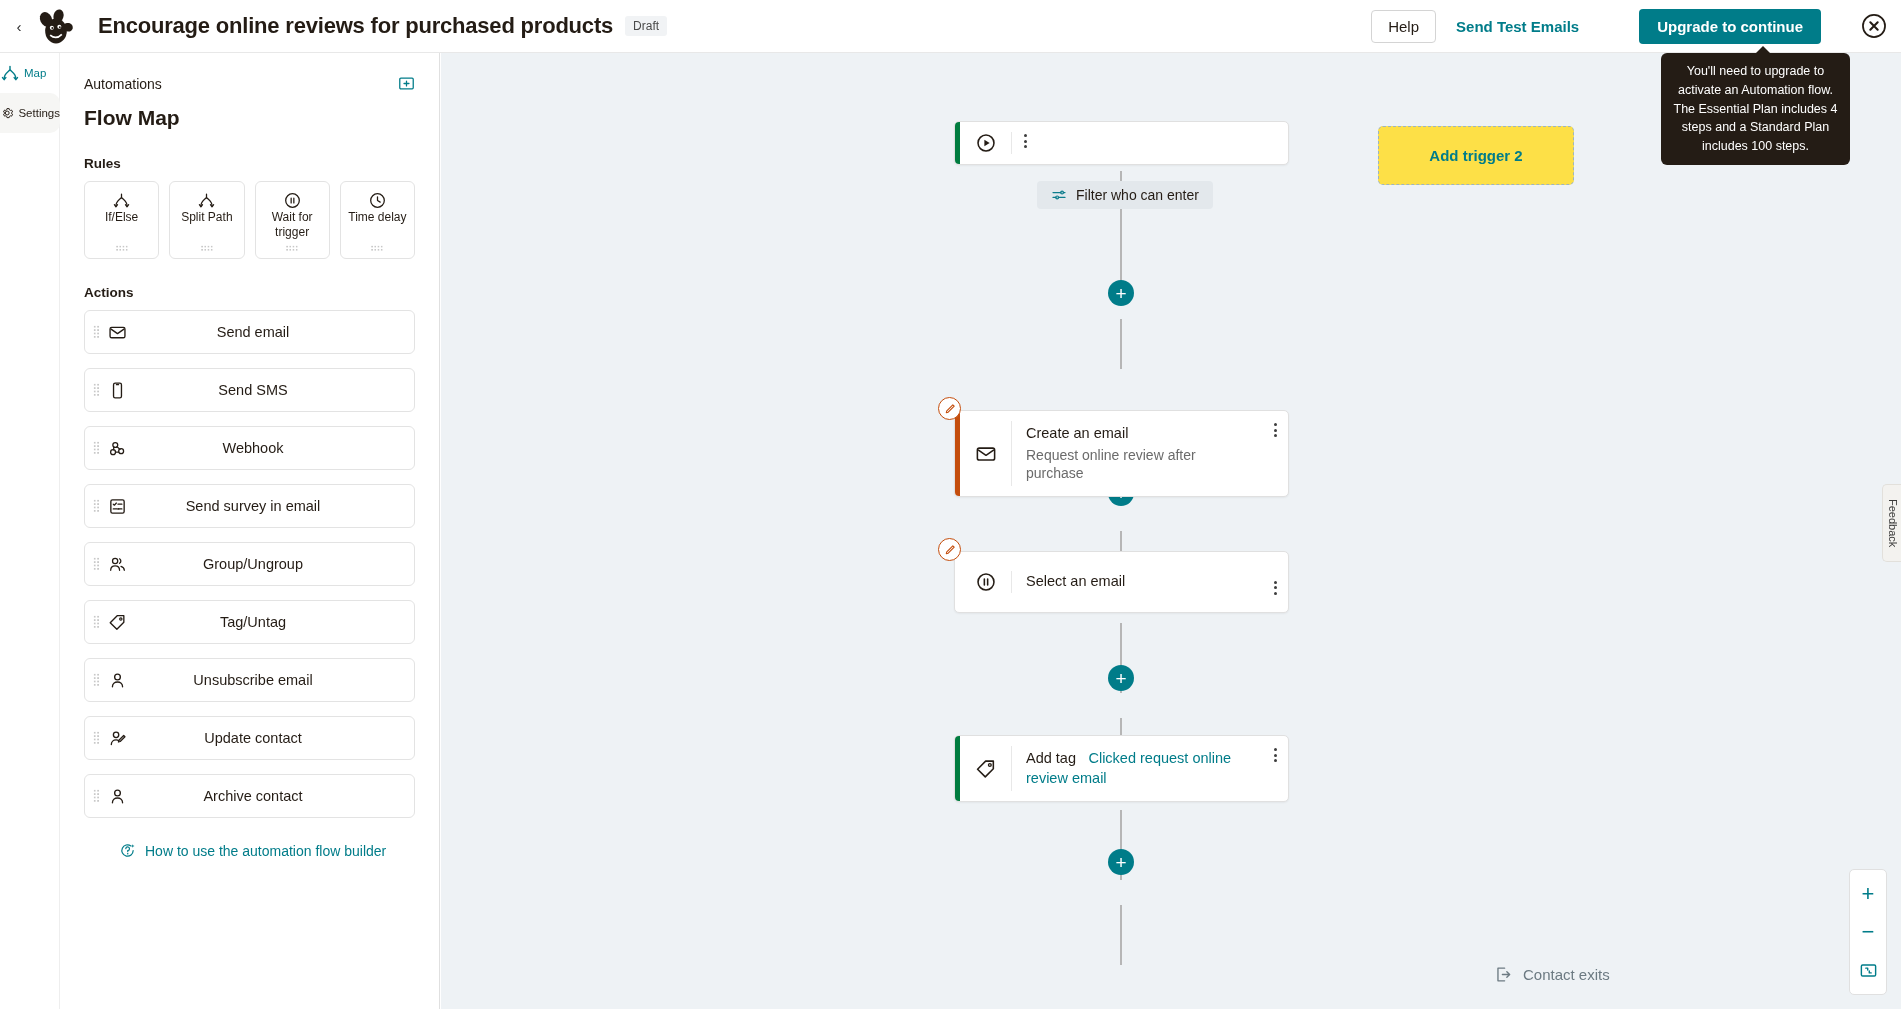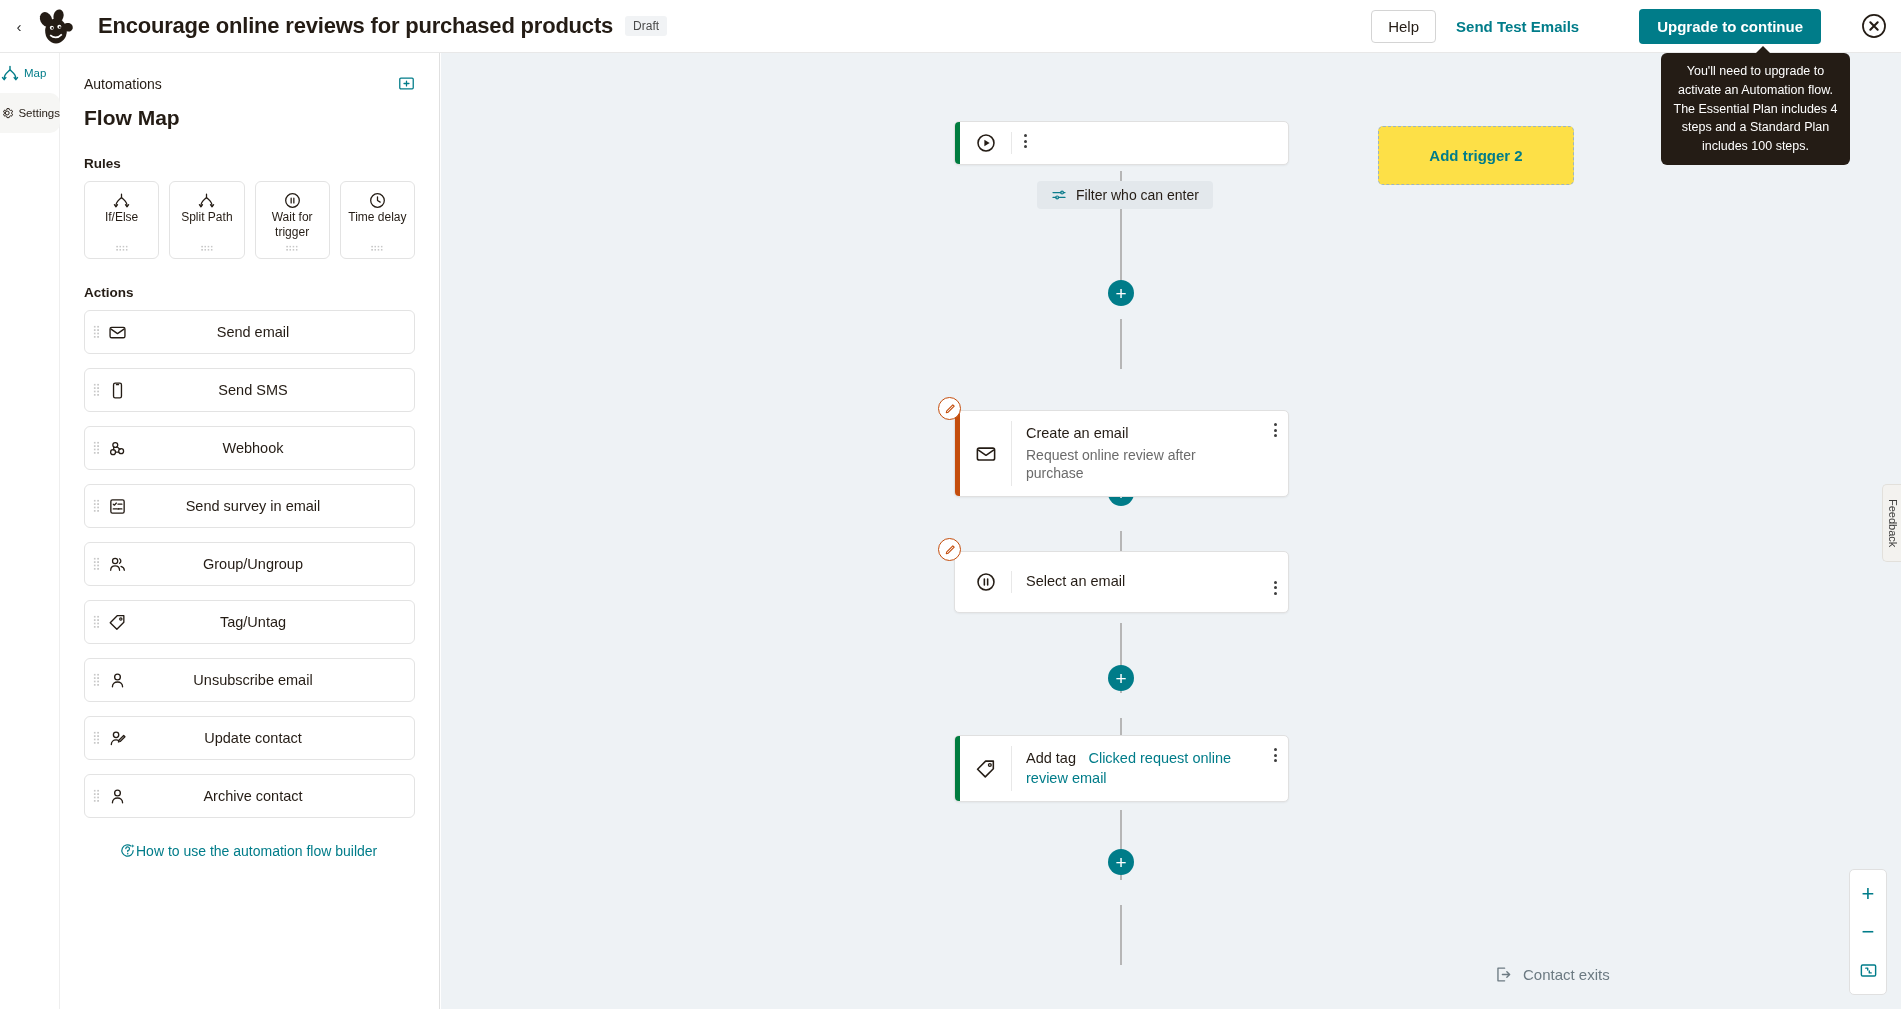--- a/index.html
+++ b/index.html
@@ -144,21 +144,21 @@
     background-size: 3.4px 3.4px;
   }
   .action-icon { margin-left: 6px; width: 22px; display: flex; justify-content: center; flex: 0 0 auto; }
   .action-label {
     flex: 1; text-align: center; font-size: 14.5px; color: #241c15;
     padding-right: 36px;
   }
 
   .help-link {
     margin-top: 24px;
-    display: flex; align-items: center; 
+    display: flex; align-items: center; gap: 9px;
     color: #007c89; font-size: 14px; cursor: pointer;
     padding-left: 35px;
   }
 
   
   .canvas {
     position: absolute; top: 53px; left: 441px;
     width: 1460px; height: 956px;
     background: #eef2f5;
     overflow: hidden;

